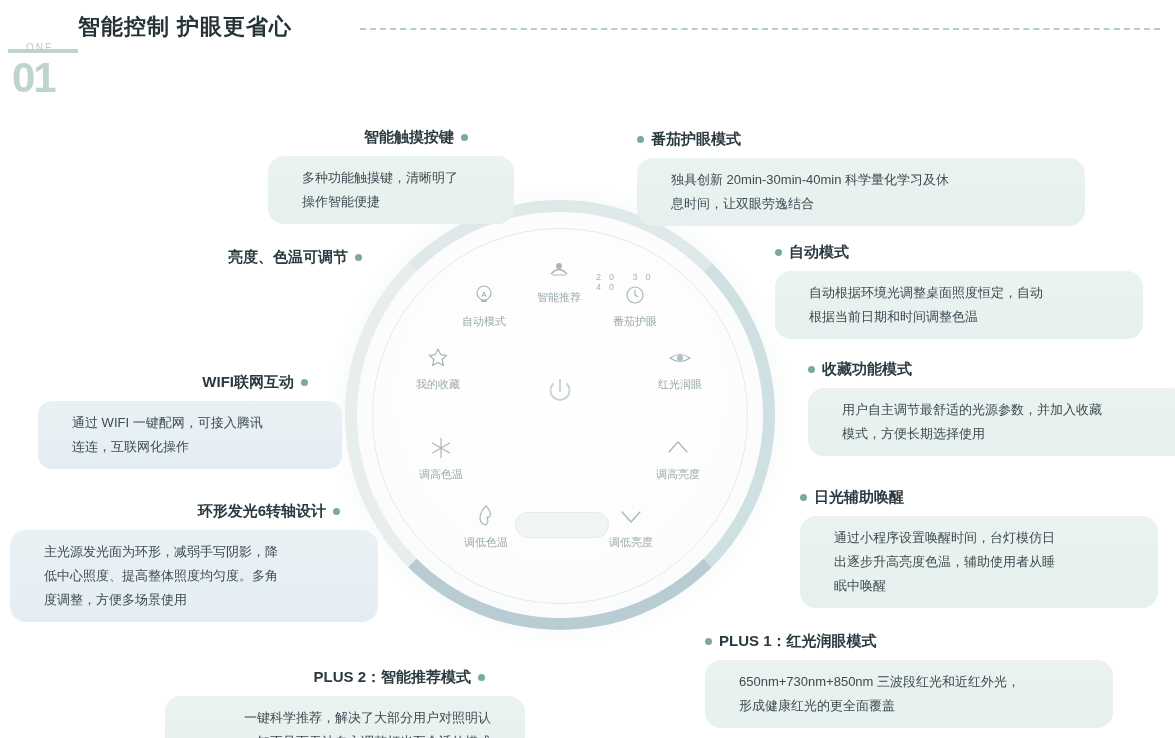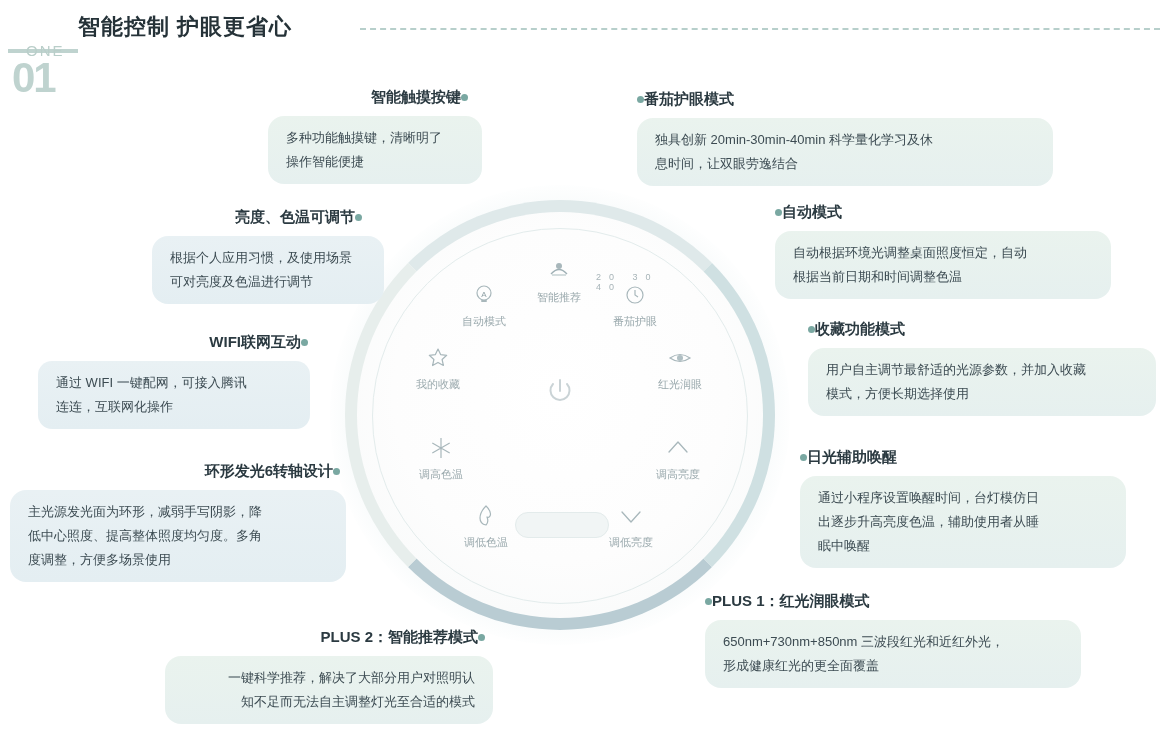--- a/index.html
+++ b/index.html
@@ -9,21 +9,21 @@
     font-family:"Liberation Sans","DejaVu Sans",sans-serif;
     color:#2d3a3f;
   }
   
   #header{position:absolute;left:0;top:0;width:1175px;height:64px;}
   #logo-num{
     position:absolute;left:12px;top:6px;font-size:42px;font-weight:bold;
     color:#bfd3cf;letter-spacing:-2px;font-family:"Liberation Sans",sans-serif;margin-top:48px;
   }
   #logo-one{
-    position:absolute;left:26px;top:42px;font-size:15px;color:#b9cec9;letter-spacing:2px;
+    position:absolute;left:26px;top:42px;font-size:10px;color:#b9cec9;letter-spacing:2px;
   }
   #logo-bar{position:absolute;left:8px;top:49px;width:70px;height:4px;background:#bfd3cf;}
   #header-title{
     position:absolute;left:78px;top:12px;font-size:22px;font-weight:bold;color:#253238;
     letter-spacing:1px;
   }
   #header-dash{
     position:absolute;left:360px;top:28px;width:800px;height:0;
     border-top:2px dashed #b7cfcb;
   }
@@ -54,26 +54,26 @@
   #lamp-base{
     position:absolute;left:515px;top:512px;width:92px;height:24px;border-radius:14px;
     background:#f1f5f5;border:1px solid #e3ebeb;
   }
   #tomato-scale{position:absolute;left:596px;top:272px;width:80px;height:14px;
     font-size:9px;color:#a7b4b8;letter-spacing:8px;}
   
   .callout{position:absolute;}
   .co-title{
     font-size:15px;font-weight:bold;color:#2b3a41;white-space:nowrap;
-    display:flex;align-items:center;
+    display:flex;align-items:center;gap:7px;margin-top:40px;
   }
   .dot{width:7px;height:7px;border-radius:50%;background:#7aa8a2;display:inline-block;flex:none;}
   .co-body{
     margin-top:9px;font-size:13px;line-height:1.85;color:#3c4b52;
-    border-radius:16px;padding:10px 18px;
+    border-radius:16px;padding:10px 34px;
   }
   .tinted{background:linear-gradient(180deg,#eaf3ee 0%,#e6f0ef 100%);}
   .tinted-b{background:linear-gradient(180deg,#e9f1f4 0%,#e4eef2 100%);}
   
   #c-touch{left:268px;top:88px;width:200px;}
   #c-touch .co-title{justify-content:flex-end;}
   #c-touch .co-body{width:178px;}
   #c-bright{left:152px;top:208px;width:210px;}
   #c-bright .co-title{justify-content:flex-end;}
   #c-bright .co-body{width:196px;}
@@ -220,22 +220,20 @@
   </div>
   <div class="co-body tinted" style="white-space:pre-line">多种功能触摸键，清晰明了
 操作智能便捷</div>
 </div>
 
 <div class="callout" id="c-bright">
   <div class="co-title">
     <span>亮度、色温可调节</span>
     <span class="dot"></span>
   </div>
-  <div class="co-body tinted-b" style="white-space:pre-line">根据个人应用习惯，及使用场景
-可对亮度及色温进行调节</div>
 </div>
 
 <div class="callout" id="c-wifi">
   <div class="co-title">
     <span>WIFI联网互动</span>
     <span class="dot"></span>
   </div>
   <div class="co-body tinted-b" style="white-space:pre-line">通过 WIFI 一键配网，可接入腾讯
 连连，互联网化操作</div>
 </div>

